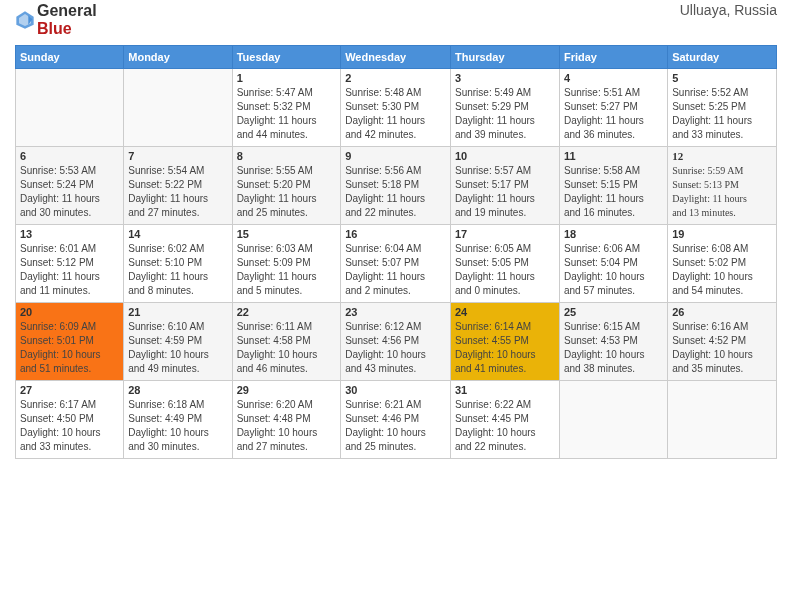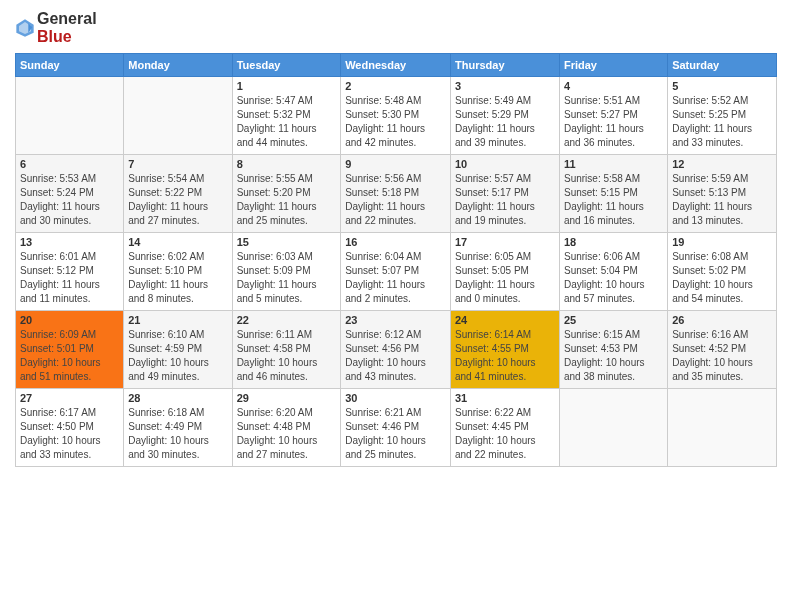--- a/index.html
+++ b/index.html
@@ -6,21 +6,21 @@
     body {
       font-family: Arial, sans-serif;
       background: #fff;
       width: 792px;
       height: 612px;
       overflow: hidden;
     }
     .page {
       width: 792px;
       height: 612px;
-      padding: 10px 15px;
+      padding: 2px 15px;
     }
     .header {
       display: flex;
       justify-content: space-between;
       align-items: flex-start;
       margin-bottom: 8px;
     }
     .logo {
       display: flex;
       align-items: center;
@@ -107,20 +107,21 @@
         <polygon points="15,2 28,10 28,22 15,28 2,22 2,10" fill="#4a90d9" opacity="0.85"></polygon>
         <polygon points="15,6 24,12 24,20 15,24 6,20 6,12" fill="#fff" opacity="0.5"></polygon>
         <polygon points="20,8 26,14 20,22" fill="#4a90d9"></polygon>
       </svg>
       <div class="logo-text">
         <span class="logo-general">General</span>
         <span class="logo-blue">Blue</span>
       </div>
     </div>
     <div class="title-section">
+      <div class="location">Ulluaya, Russia</div>
     </div>
   </div>
 
   <table class="calendar">
     <thead>
       <tr>
       <th>Sunday</th>
           <th>Monday</th>
           <th>Tuesday</th>
           <th>Wednesday</th>
@@ -205,21 +206,21 @@
 Daylight: 11 hours
 and 19 minutes.</div>
           </td>
           <td style="background: rgb(245, 245, 245);">
             <div class="day-number">11</div>
             <div class="day-info" style="white-space: pre-line;">Sunrise: 5:58 AM
 Sunset: 5:15 PM
 Daylight: 11 hours
 and 16 minutes.</div>
           </td>
-          <td style="background: rgb(245, 245, 245);">
+          <td style="background: rgb(245, 245, 245); font-family: Liberation Serif, serif;">
             <div class="day-number">12</div>
             <div class="day-info" style="white-space: pre-line;">Sunrise: 5:59 AM
 Sunset: 5:13 PM
 Daylight: 11 hours
 and 13 minutes.</div>
           </td>
         </tr>
         <tr>
           <td style="background: rgb(255, 255, 255);">
             <div class="day-number">13</div>

